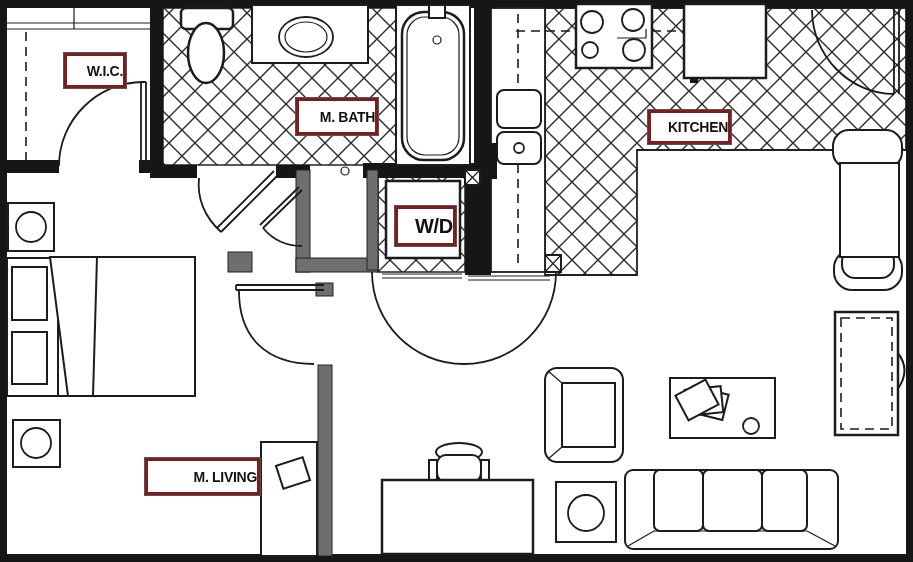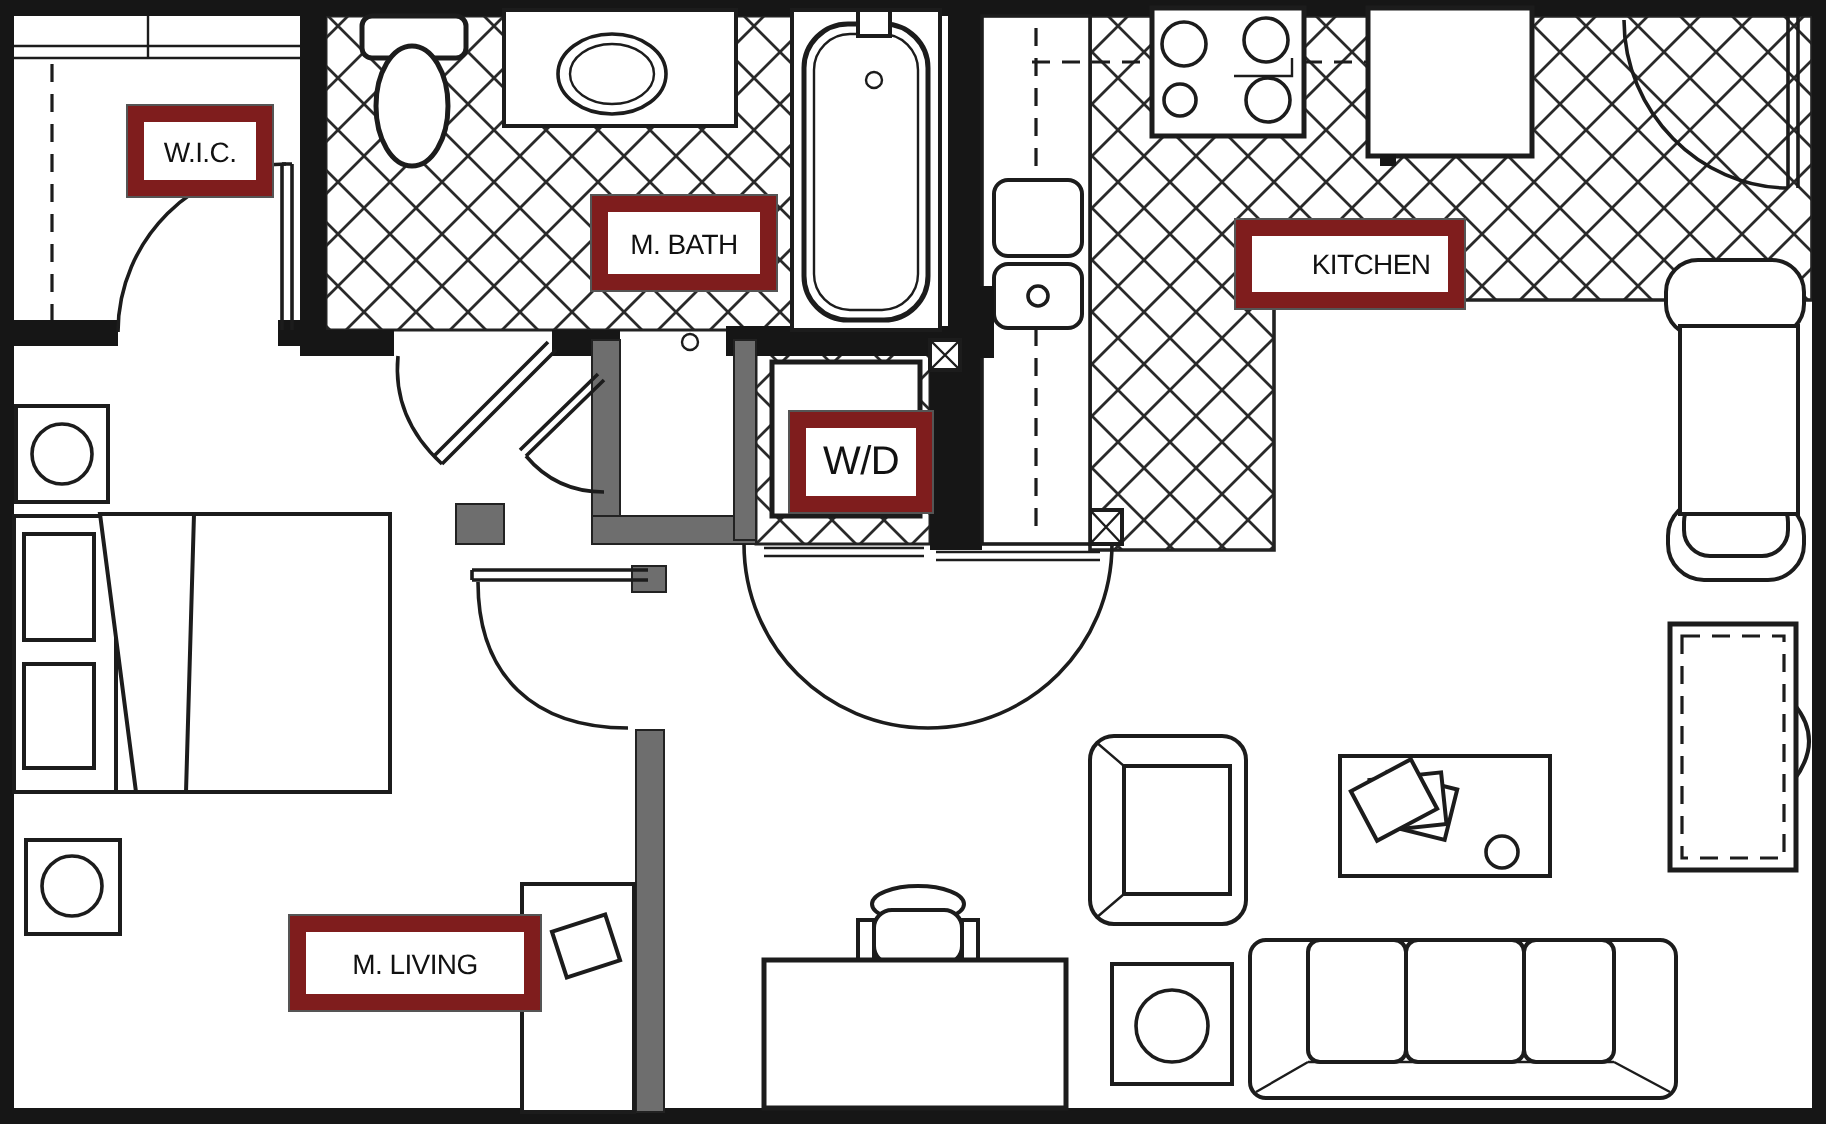--- a/index.html
+++ b/index.html
@@ -6,23 +6,23 @@
   body{width:913px;height:562px;overflow:hidden;font-family:"Liberation Sans",sans-serif;}
   .plan{position:relative;width:913px;height:562px;background:#fff;}
   .plan svg{position:absolute;left:0;top:0;}
   .fx{fill:#fff;stroke:#1c1c1c;stroke-width:2;}
   .fx25{fill:#fff;stroke:#1c1c1c;stroke-width:2.5;}
   .ln{fill:none;stroke:#1c1c1c;stroke-width:1.8;}
   .thin{fill:none;stroke:#1c1c1c;stroke-width:1.2;}
   .dash{fill:none;stroke:#1c1c1c;stroke-width:1.6;stroke-dasharray:9 6;}
   .wallb{fill:#161616;}
   .wallg{fill:#6e6e6e;stroke:#222;stroke-width:1;}
-  .room-label{position:absolute;display:flex;align-items:center;justify-content:center;
-    background:#fff;border:8px solid #7f1d1d;box-shadow:0 0 0 1px #555;
-    font-weight:normal;font-size:14px;color:#111;letter-spacing:-0.3px;white-space:nowrap;}
+  .room-label{position:absolute;display:flex;align-items:center;justify-content:flex-end;
+    background:#fff;border:3px solid #7f1d1d;box-shadow:0 0 0 1px #555;
+    font-weight:bold;font-size:14px;color:#111;letter-spacing:-0.3px;white-space:nowrap;}
 </style>
 </head>
 <body>
 
 <div class="plan">
 <svg width="913" height="562" viewBox="0 0 913 562">
   <defs>
     <pattern id="tile" width="26" height="26" patternUnits="userSpaceOnUse">
       <rect width="26" height="26" fill="#ffffff"></rect>
       <path d="M0,0 L26,26 M26,0 L0,26" stroke="#2a2a2a" stroke-width="1.4"></path>
@@ -225,19 +225,19 @@
 
   <div class="room-label" style="left:64px;top:53px;width:56px;height:29px;">
     <span>W.I.C.</span>
   </div>
   <div class="room-label" style="left:268px;top:98px;width:76px;height:31px;margin-left:28px;">
     <span>M. BATH</span>
   </div>
   <div class="room-label" style="left:395px;top:206px;width:55px;height:34px;font-size:20px;">
     <span>W/D</span>
   </div>
-  <div class="room-label" style="left:618px;top:110px;width:77px;height:28px;padding-left:21px;">
+  <div class="room-label" style="left:648px;top:110px;width:77px;height:28px;">
     <span>KITCHEN</span>
   </div>
   <div class="room-label" style="left:145px;top:458px;width:109px;height:31px;">
     <span>M. LIVING</span>
   </div>
 </div>
 
 </body></html>

